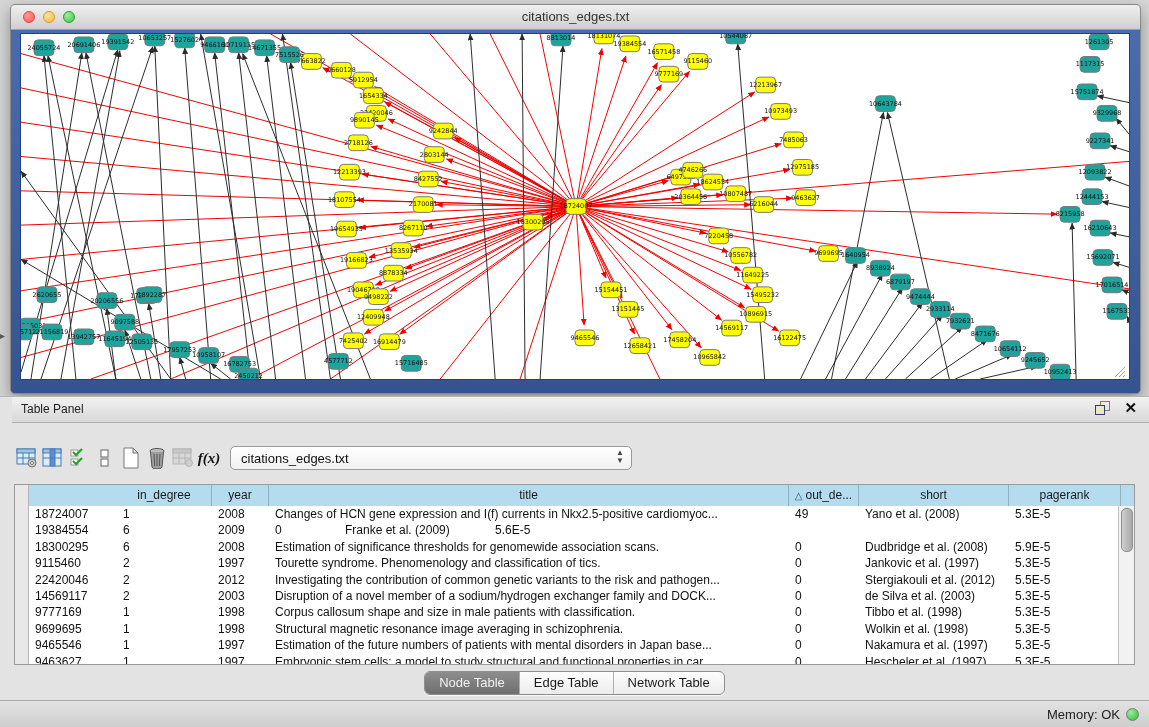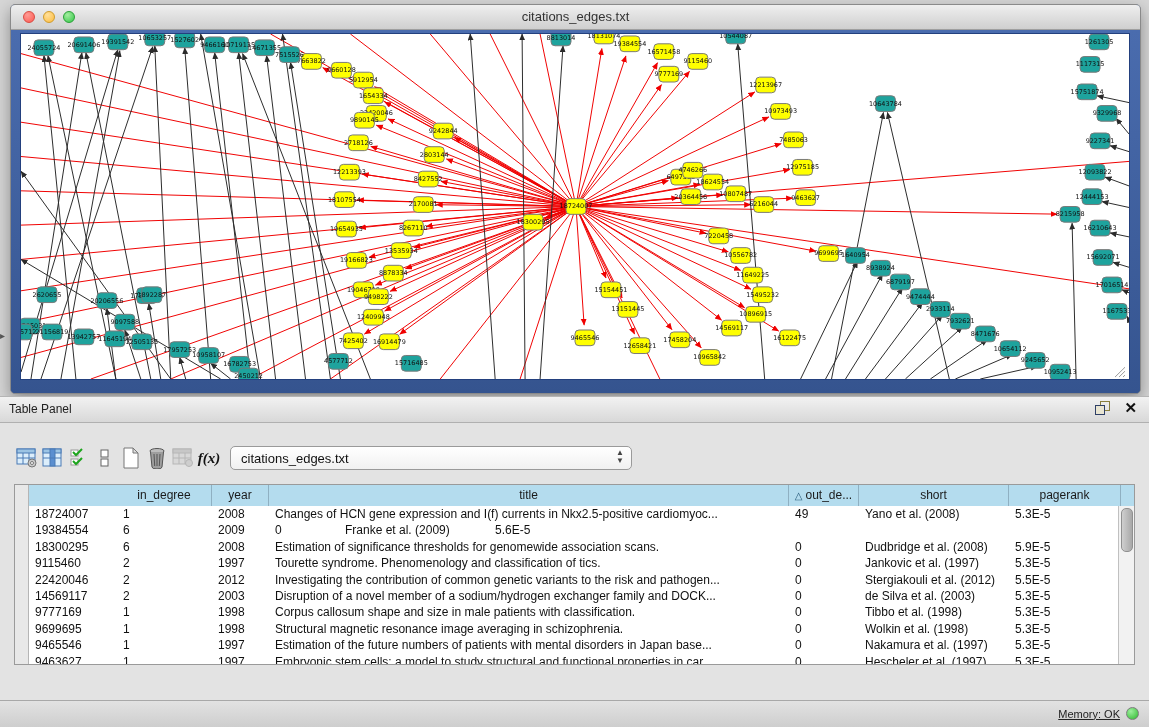--- a/index.html
+++ b/index.html
@@ -43,21 +43,21 @@
   .nlabel{font-family:"DejaVu Sans",sans-serif;font-size:6.5px;fill:#111;}
   
   .collapse-handle{position:absolute;left:0;top:330px;font-size:10px;color:#555;}
   
   .table-panel{
     position:absolute;left:0;top:396px;width:1149px;height:304px;
     background:#e3e3e3;border-top:1px solid #b5b5b5;
   }
   .panel-header{
     height:25px;background:linear-gradient(#f2f2f2,#d8d8d8);
-    border-bottom:1px solid #b0b0b0;position:relative;
+    border-bottom:1px solid #b0b0b0;position:relative;margin-left:12px;
   }
   .panel-title{position:absolute;left:9px;top:5px;font-size:12px;color:#222;}
   .panel-header-icons{position:absolute;right:12px;top:4px;display:flex;gap:14px;align-items:center;}
   .float-icon{width:15px;height:14px;position:relative;}
   .float-icon .sq1{position:absolute;left:0;bottom:0;width:8px;height:8px;border:1px solid #2e3f66;background:#e9e5d2;}
   .float-icon .sq2{position:absolute;right:0;top:0;width:8px;height:8px;border:1px solid #8a7f3e;background:transparent;}
   .close-x{font-size:15px;font-weight:bold;color:#111;line-height:14px;}
   
   .tp-toolbar{position:absolute;left:14px;top:46px;height:30px;display:flex;align-items:center;}
   .tool{width:26px;height:26px;display:flex;align-items:center;justify-content:center;}
@@ -111,21 +111,21 @@
     border-right:1px solid #aeaeae;
   }
   .seg-item:last-child{border-right:none;}
   .seg-item.active{background:linear-gradient(#8d8d8d,#6f6f6f);color:#f2f2f2;}
   
   .status-bar{
     position:absolute;left:0;top:700px;width:1149px;height:27px;
     background:linear-gradient(#e2e2e2,#cdcdcd);border-top:1px solid #a8a8a8;
   }
   .status-right{position:absolute;right:10px;top:6px;display:flex;align-items:center;gap:6px;}
-  .mem-label{font-size:11px;color:#222;text-decoration:underline;}
+  .mem-label{font-size:13px;color:#222;}
   .mem-dot{
     width:13px;height:13px;border-radius:50%;
     background:radial-gradient(circle at 35% 30%,#9cef9c,#2eb82e);
     border:1px solid #7c7c7c;box-sizing:border-box;
   }
 </style>
 </head>
 <body>
 
 <div class="net-window">
@@ -904,20 +904,27 @@
           <div class="td c4">0</div>
           <div class="td c5">Hescheler et al. (1997)</div>
           <div class="td c6">5.3E-5</div>
         </div>
       </div>
     <div class="vscroll">
       <div class="vthumb"></div>
     </div>
   </div>
 
+  <div class="tabs-bar">
+    <div class="seg">
+      <div class="seg-item active">Node Table</div>
+      <div class="seg-item">Edge Table</div>
+      <div class="seg-item">Network Table</div>
+    </div>
+  </div>
 </div>
 
 <div class="status-bar">
   <div class="status-right">
     <span class="mem-label">Memory: OK</span>
     <span class="mem-dot"></span>
   </div>
 </div>
 
 </body></html>

